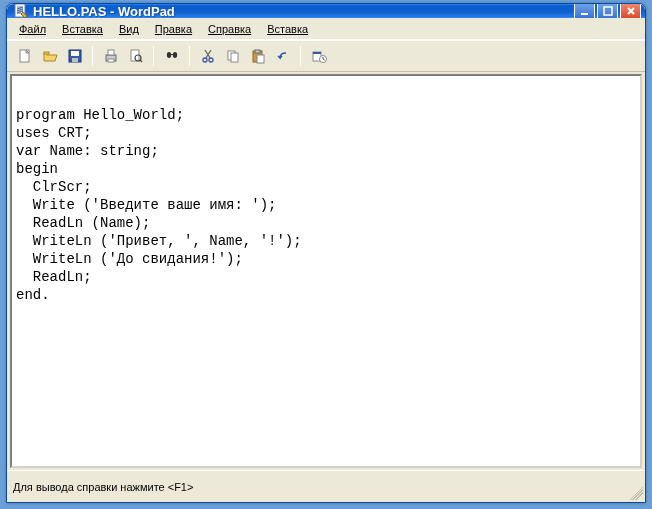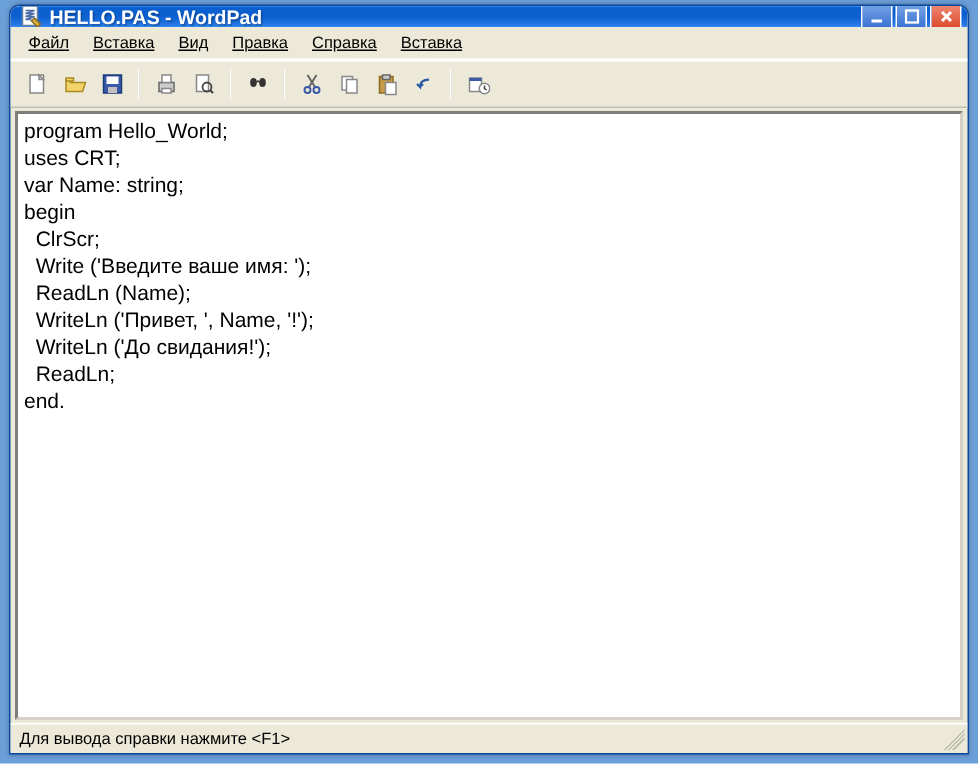--- a/index.html
+++ b/index.html
@@ -99,29 +99,30 @@
     margin: 2px 3px;
     border: 2px inset #d4d0c8;
     background: #fff;
     overflow: hidden;
   }
   .editor {
     width: 100%; height: 100%;
     border: none;
     outline: none;
     resize: none;
-    font-family: Liberation Sans, sans-serif;
+    font-family: Liberation Mono, monospace;
     font-size: 14px;
     line-height: 18px;
     padding: 2px 4px;
     white-space: pre;
     color: #000;
+    margin-top: 28px;
   }
   .statusbar {
-    height: 20px;
+    height: 32px;
     background: #ece9d8;
     border-top: 1px solid #fff;
     display: flex;
     align-items: center;
     padding: 0 6px;
     color: #000;
   }
   .corner {
     position: absolute;
     right: 2px; bottom: 2px;

